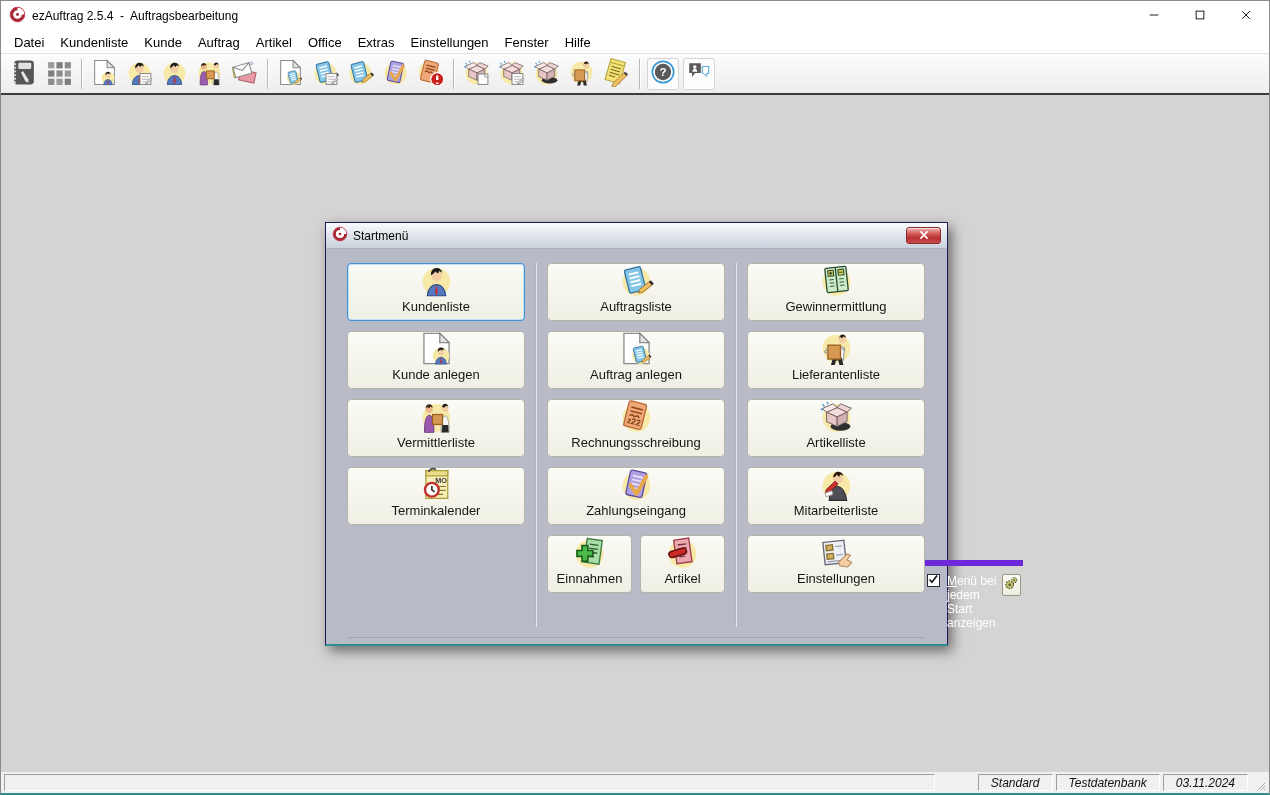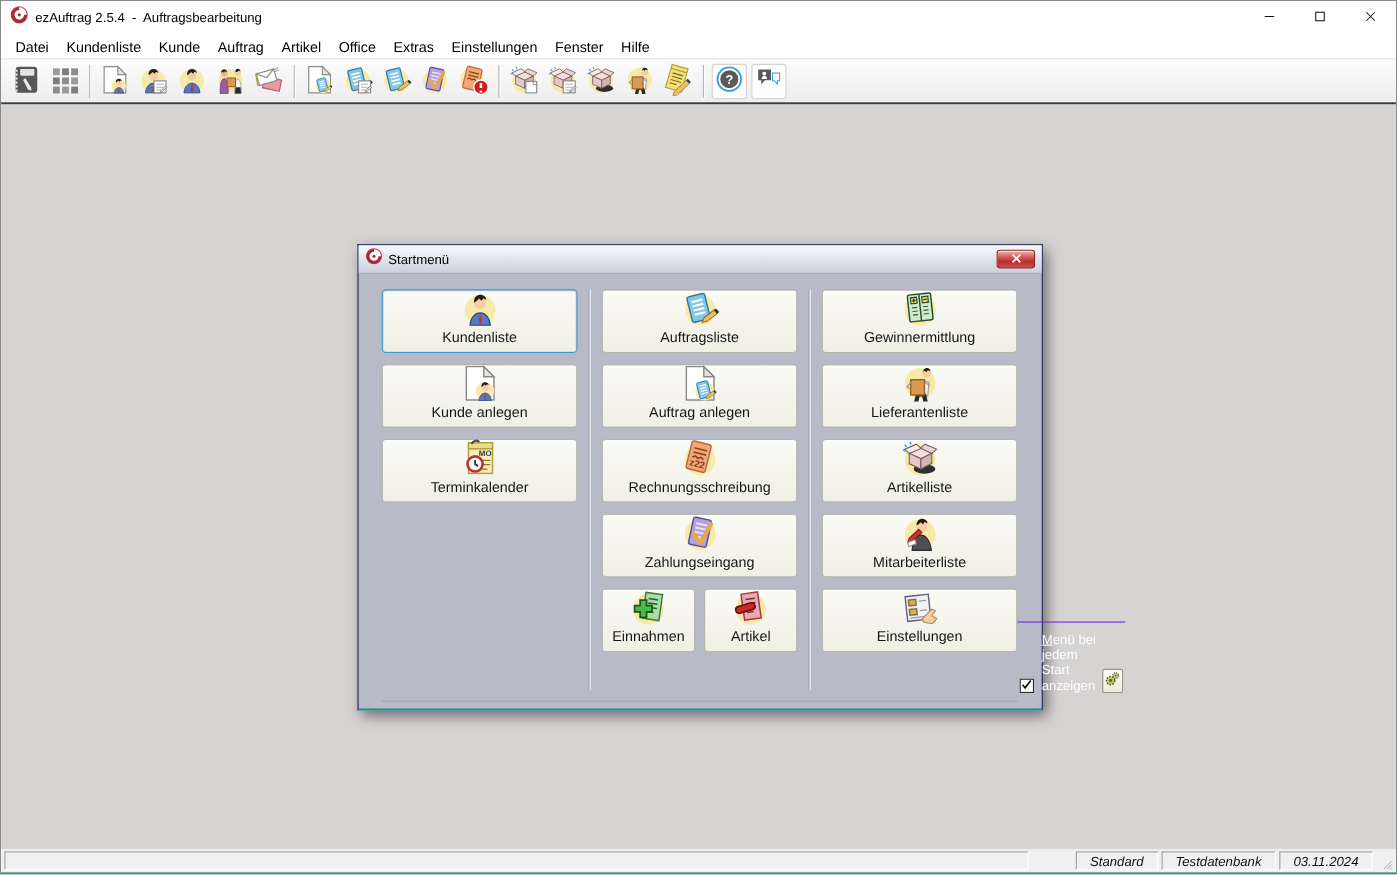--- a/index.html
+++ b/index.html
@@ -41,21 +41,21 @@
   .col-div{width:2px;margin:0 10px;background:linear-gradient(to right,#9a9aaa,#ffffff);}
   .sm-btn{height:58px;background:linear-gradient(#fbfbf6,#efefe3);
     border:1px solid #b4b4aa;border-radius:4px;display:flex;flex-direction:column;
     align-items:center;justify-content:flex-end;padding:3px 2px 6px 2px;
     box-shadow:inset 0 1px 0 rgba(255,255,255,.6);}
   .sm-btn.focused{border:1px solid #3d96d2;box-shadow:inset 0 0 0 1px #c2e1f6;}
   .sm-ic{height:38px;display:flex;align-items:center;justify-content:center;margin-bottom:1px;}
   .sm-lbl{font-size:13px;color:#161616;line-height:14px;white-space:nowrap;}
   .sm-split{display:flex;gap:8px;}
   .sm-split .sm-btn{flex:1 1 0;}
-  .sm-bottom{margin-top:auto;display:flex;align-items:flex-end;padding:8px 2px 8px 2px;border-top:1px solid #6d28d9;}
+  .sm-bottom{margin-top:auto;display:flex;align-items:flex-start;padding:8px 2px 8px 2px;border-top:6px solid #6d28d9;}
   .checkbox{width:13px;height:13px;background:#fff;border:1px solid #2a2a2a;display:flex;align-items:center;justify-content:center;padding:0;}
   .cb-label{font-size:12px;color:#ffffff;margin-left:7px;display:inline-block;}
   .cb-label::first-letter{text-decoration:underline;}
   .gear-btn{margin-left:auto;width:25px;height:22px;background:linear-gradient(#fbfbf6,#ededdf);
     border:1px solid #97978a;border-radius:2px;display:flex;align-items:center;justify-content:center;padding:0;}
   
   .statusbar{height:22px;background:#f0f0f0;border-top:1px solid #d6d6d6;
     display:flex;align-items:stretch;gap:3px;padding:2px 3px 2px 3px;flex:0 0 auto;font-size:12px;color:#111;}
   .sb-spacer{flex:1 1 auto;border:1px solid;border-color:#9f9f9f #ffffff #ffffff #9f9f9f;margin-right:40px;}
   .sb-panel{border:1px solid;border-color:#9f9f9f #ffffff #ffffff #9f9f9f;
@@ -378,20 +378,36 @@
                     <g transform="translate(9,10.5) scale(.6)">
                       <circle cx="14" cy="15" r="10.5" fill="#f7e9a8"></circle>
                       <path d="M7 25.5c.5-5.5 3.5-8.5 7-8.5s6.5 3 7 8.5z" fill="#5578c0" stroke="#2a4a80" stroke-width=".8"></path>
                       <circle cx="14" cy="10.5" r="4" fill="#f3cda4"></circle>
                       <path d="M9.8 10c-.3-3 1.4-5.5 4.2-5.5 2.4 0 4.2 1.6 4.3 3.6l-2.1-1.2-1.2 1.8-1.8-1.6-1.6 1.7z" fill="#1c1c1c"></path>
                       <path d="M14 17l-1.1 5.5 1.1 3 1.1-3z" fill="#c03030"></path>
                     </g>
                   </svg>
                 </span>
                 <span class="sm-lbl">Kunde anlegen</span>
+              </button>
+              <button class="sm-btn">
+                <span class="sm-ic">
+                  <svg xmlns="http://www.w3.org/2000/svg" width="37" height="37" viewBox="0 0 28 28" aria-hidden="true">
+                    <circle cx="14" cy="15" r="10.5" fill="#f7e9a8"></circle>
+                    <path d="M5 26c-.3-7 1-13 3.5-13s3.8 5.5 3.5 13z" fill="#9a5aae" stroke="#6a3a7e" stroke-width=".7"></path>
+                    <circle cx="8.5" cy="8.5" r="2.8" fill="#eab888"></circle>
+                    <path d="M5.7 8c0-2 1.3-3.2 2.8-3.2 1.4 0 2.6 1 2.7 2.4l-1.8-.6-1 1.2-1.4-.9z" fill="#3a2a1a"></path>
+                    <path d="M17.5 26c-.3-7 1-12.5 3-12.5s3.3 5.5 3 12.5z" fill="#f6f6f6" stroke="#9a9a9a" stroke-width=".7"></path>
+                    <path d="M18.3 20.5h4.6l.3 5.5h-5.2z" fill="#2a2a2a"></path>
+                    <circle cx="20.5" cy="7.5" r="2.8" fill="#f3cda4"></circle>
+                    <path d="M18.3 7c0-1.7 1-2.7 2.2-2.7s2.2.9 2.2 2.2l-1.6-.6-1 1.2z" fill="#1c1c1c"></path>
+                    <rect x="11" y="12.5" width="7.5" height="7.5" fill="#d89a52" stroke="#9a6224"></rect>
+                  </svg>
+                </span>
+                <span class="sm-lbl">Vermittlerliste</span>
               </button>
               <button class="sm-btn">
                 <span class="sm-ic">
                   <svg xmlns="http://www.w3.org/2000/svg" width="37" height="37" viewBox="0 0 28 28" aria-hidden="true">
                     <rect x="6" y="3.5" width="16.5" height="21" fill="#f6eeb8" stroke="#b0a040"></rect>
                     <path d="M6 3.5h16.5v4H6z" fill="#eadc8a" stroke="#b0a040"></path>
                     <text x="17.5" y="12.8" font-size="5.5" font-weight="bold" fill="#3a3a3a" text-anchor="middle" font-family="DejaVu Sans, sans-serif">MO</text>
                     <path d="M14.5 15.5h6.5M14.5 18.5h6.5M14.5 21.5h4.5" stroke="#8a7a30" stroke-width=".9"></path>
                     <circle cx="10.5" cy="18" r="5.2" fill="#fdfdfd" stroke="#c03030" stroke-width="1.8"></circle>
                     <path d="M10.5 15.2v2.8l2 1.6" fill="none" stroke="#2a2a2a" stroke-width="1.2"></path>

